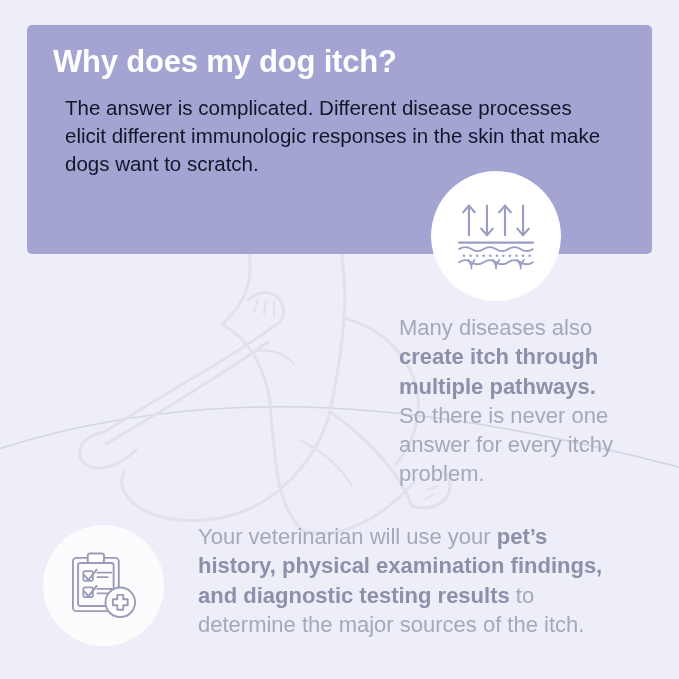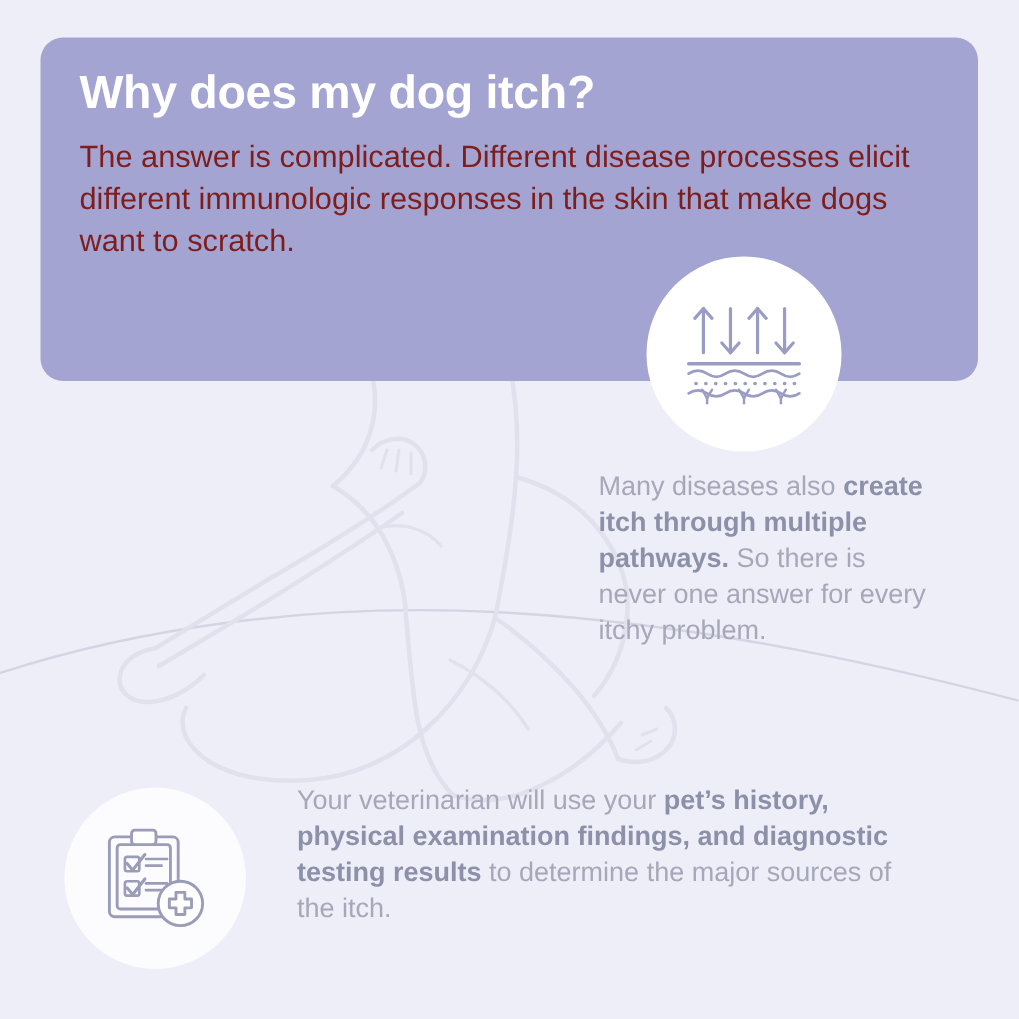--- a/index.html
+++ b/index.html
@@ -31,37 +31,37 @@
   }
 
   
   .header-card {
     position: absolute;
     left: 27px;
     top: 25px;
     width: 625px;
     height: 229px;
     background: #a3a4d2;
-    border-radius: 15px;
+    border-radius: 5px;
     box-sizing: border-box;
     padding: 18px 26px 0 26px;
   }
   .header-title {
     color: #ffffff;
     font-size: 31px;
     font-weight: bold;
     letter-spacing: -0.2px;
     line-height: 1.25;
     margin: 0 0 9px 0;
   }
   .header-body {
-    color: #7f1d1d;
+    color: #0f172a;
     font-size: 20.5px;
     line-height: 1.37;
-    margin: 0;
+    margin: 12px;
     max-width: 590px;
     font-weight: 400;
   }
 
   
   .icon-circle {
     position: absolute;
     border-radius: 50%;
     background: #ffffff;
     display: flex;
@@ -79,21 +79,21 @@
     top: 525px;
     width: 121px;
     height: 121px;
     background: #fcfcfe;
   }
 
   
   .callout {
     position: absolute;
     color: #a6a8ba;
-    font-size: 18px;
+    font-size: 22px;
     line-height: 1.33;
   }
   .callout b {
     color: #8c90a8;
     font-weight: bold;
   }
   .callout-middle {
     left: 399px;
     top: 313px;
     width: 228px;

